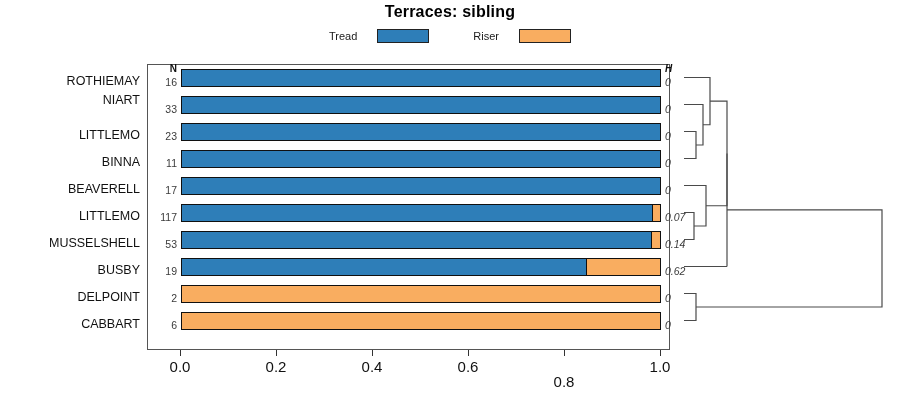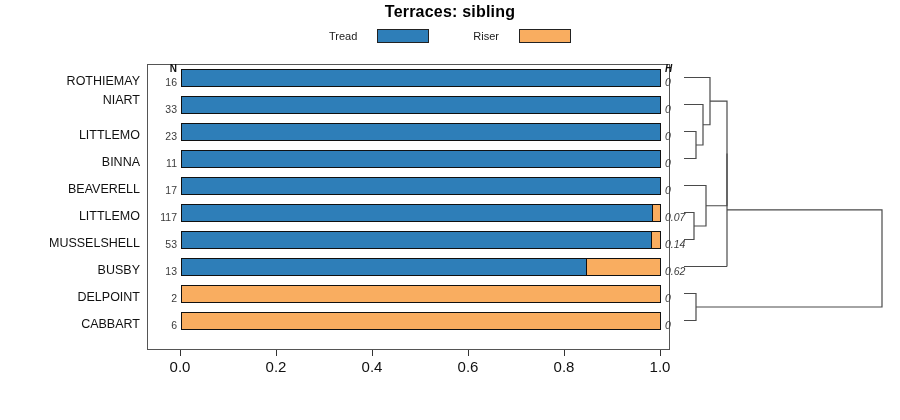--- a/index.html
+++ b/index.html
@@ -262,21 +262,21 @@
         </div>
         <div class="row" style="top: 162px;">
           <div class="n-val">53</div>
           <div class="bar-wrap">
             <div class="seg tread" style="width: 98.1%;"></div>
             <div class="seg riser" style="width: 1.9%;"></div>
           </div>
           <div class="h-val">0.14</div>
         </div>
         <div class="row" style="top: 189px;">
-          <div class="n-val">13</div>
+          <div class="n-val">19</div>
           <div class="bar-wrap">
             <div class="seg tread" style="width: 84.6%;"></div>
             <div class="seg riser" style="width: 15.4%;"></div>
           </div>
           <div class="h-val">0.62</div>
         </div>
         <div class="row" style="top: 216px;">
           <div class="n-val">2</div>
           <div class="bar-wrap">
             <div class="seg riser" style="width: 100%;"></div>
@@ -296,21 +296,21 @@
   <div id="xaxis">
       <div class="tick" style="left: 33px;"></div>
       <div class="tick-label" style="left: 33px;">0.0</div>
       <div class="tick" style="left: 129px;"></div>
       <div class="tick-label" style="left: 129px;">0.2</div>
       <div class="tick" style="left: 225px;"></div>
       <div class="tick-label" style="left: 225px;">0.4</div>
       <div class="tick" style="left: 321px;"></div>
       <div class="tick-label" style="left: 321px;">0.6</div>
       <div class="tick" style="left: 417px;"></div>
-      <div class="tick-label" style="left: 417px;">0.8</div>
+      <div class="tick-label" style="left: 417px; margin-top: 15px;">0.8</div>
       <div class="tick" style="left: 513px;"></div>
       <div class="tick-label" style="left: 513px;">1.0</div>
     </div>
 
   <div id="dendro">
     <svg width="230" height="286" viewBox="0 0 230 286">
       <g fill="none" stroke="#4a4a4a" stroke-width="1.2">
 
         <path d="M14,67.5 L26,67.5 L26,94.5 L14,94.5"></path>
 

